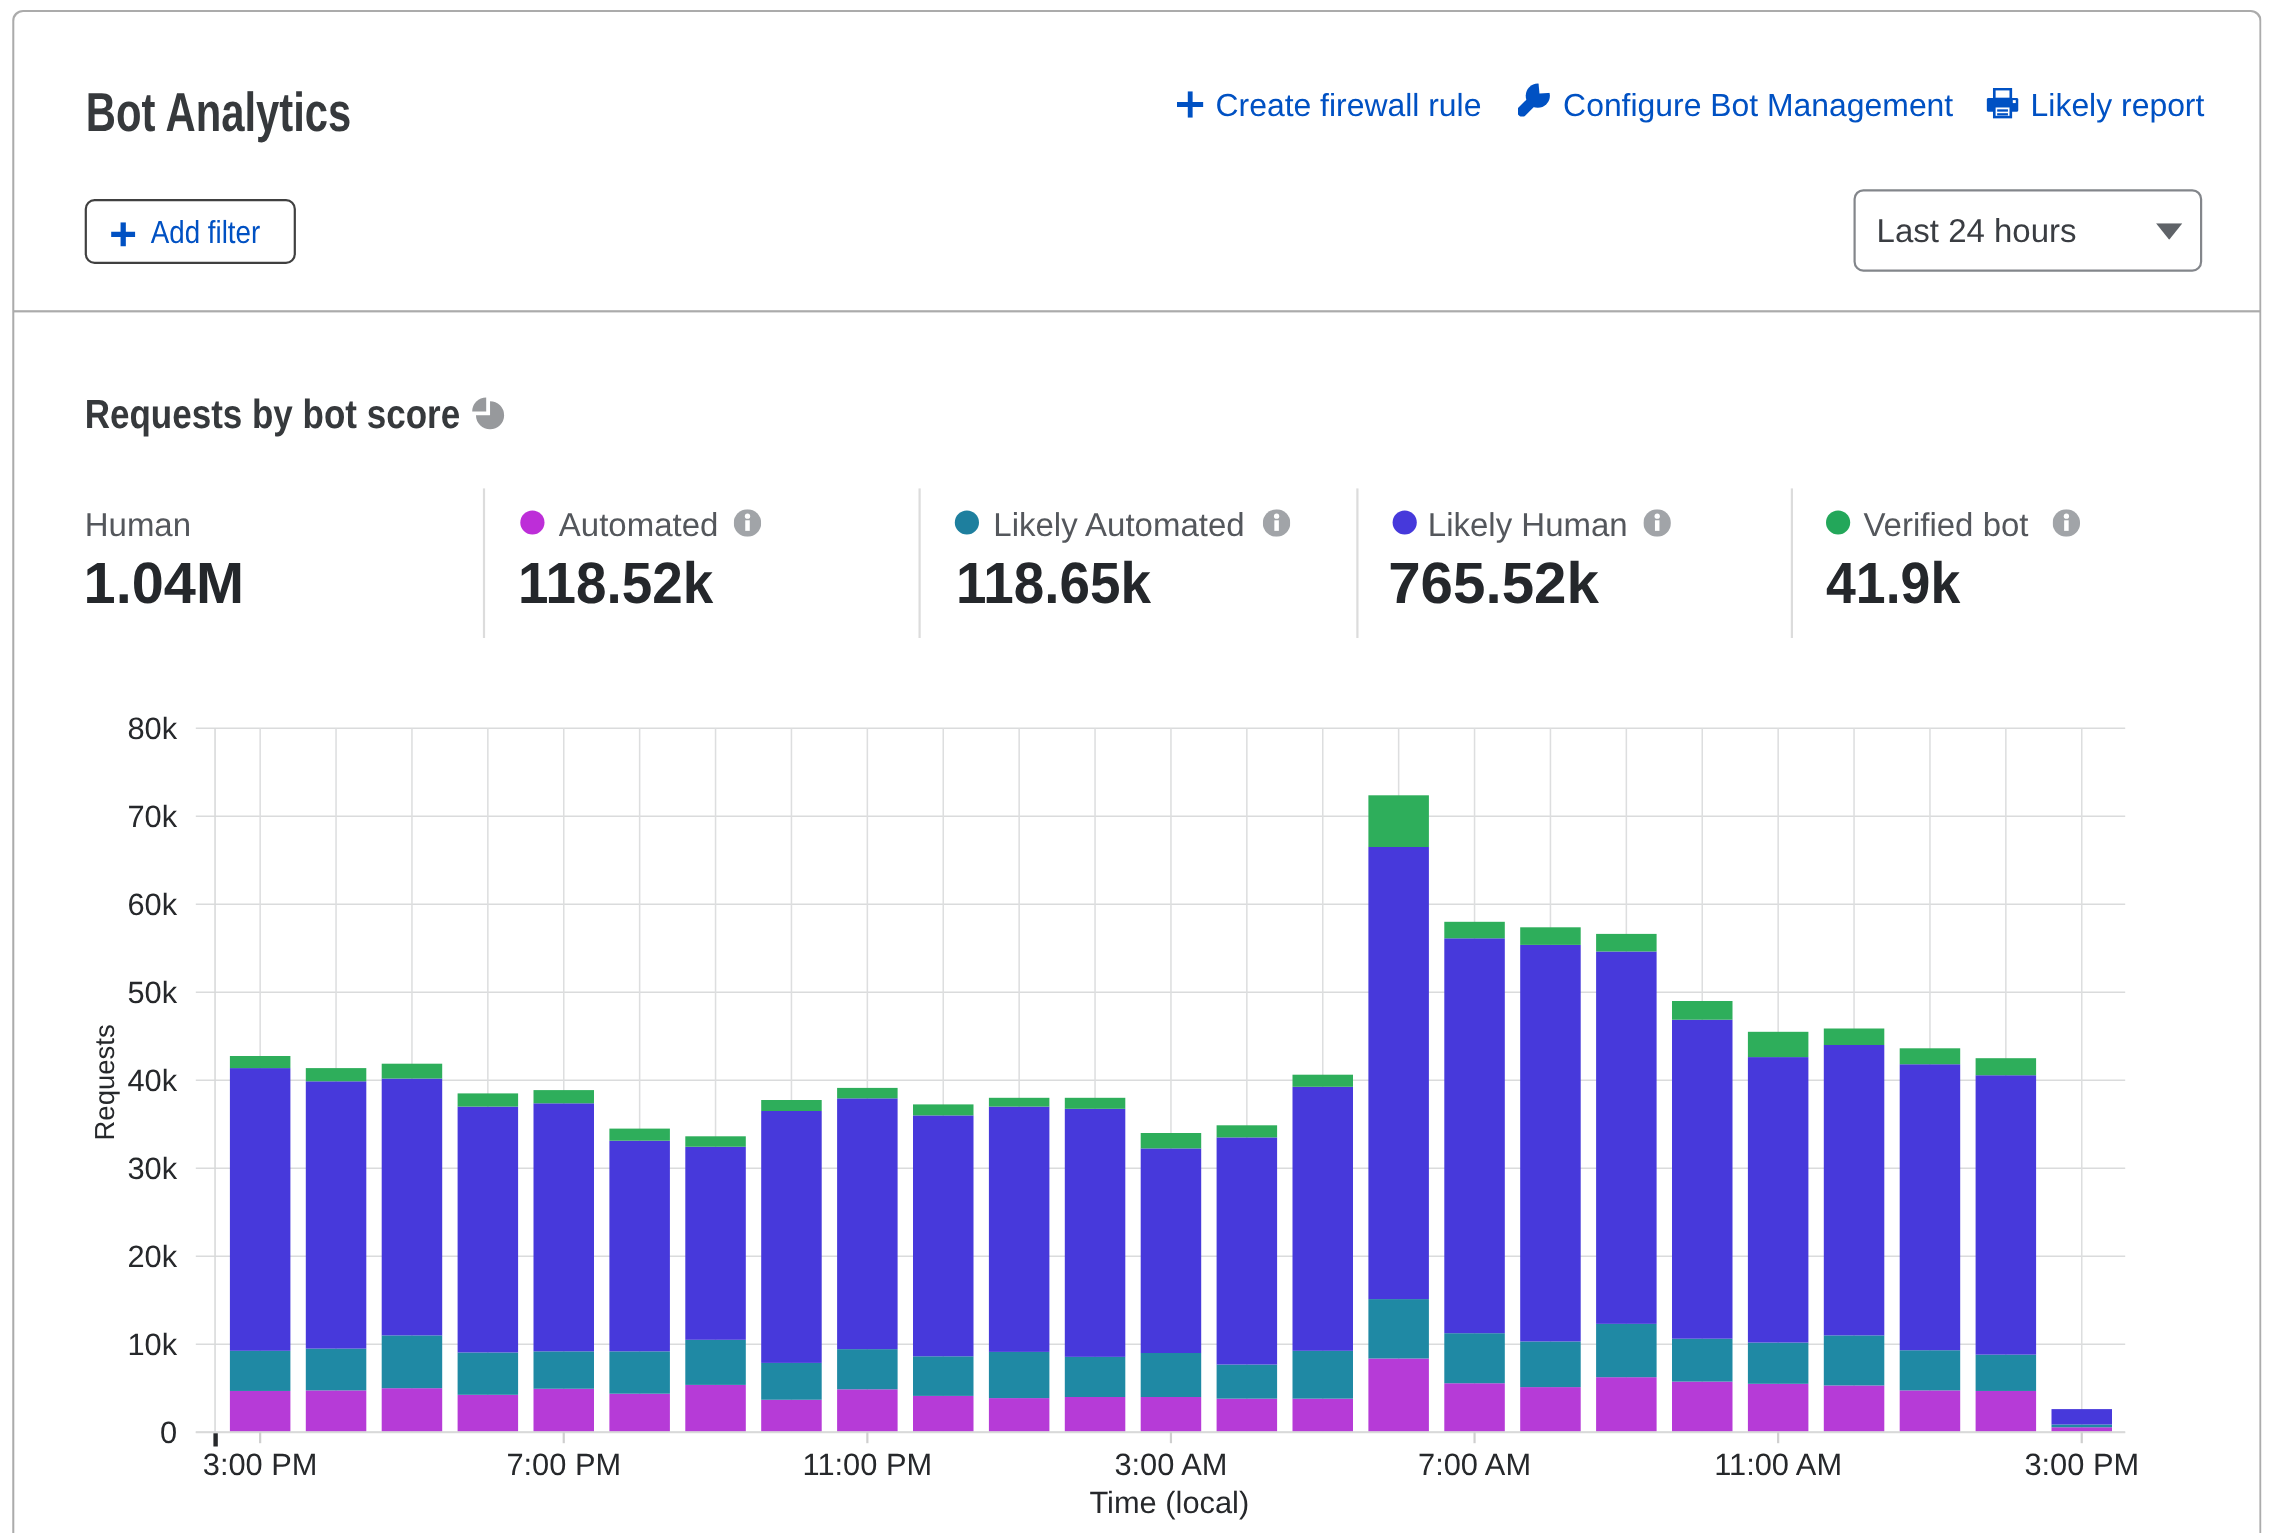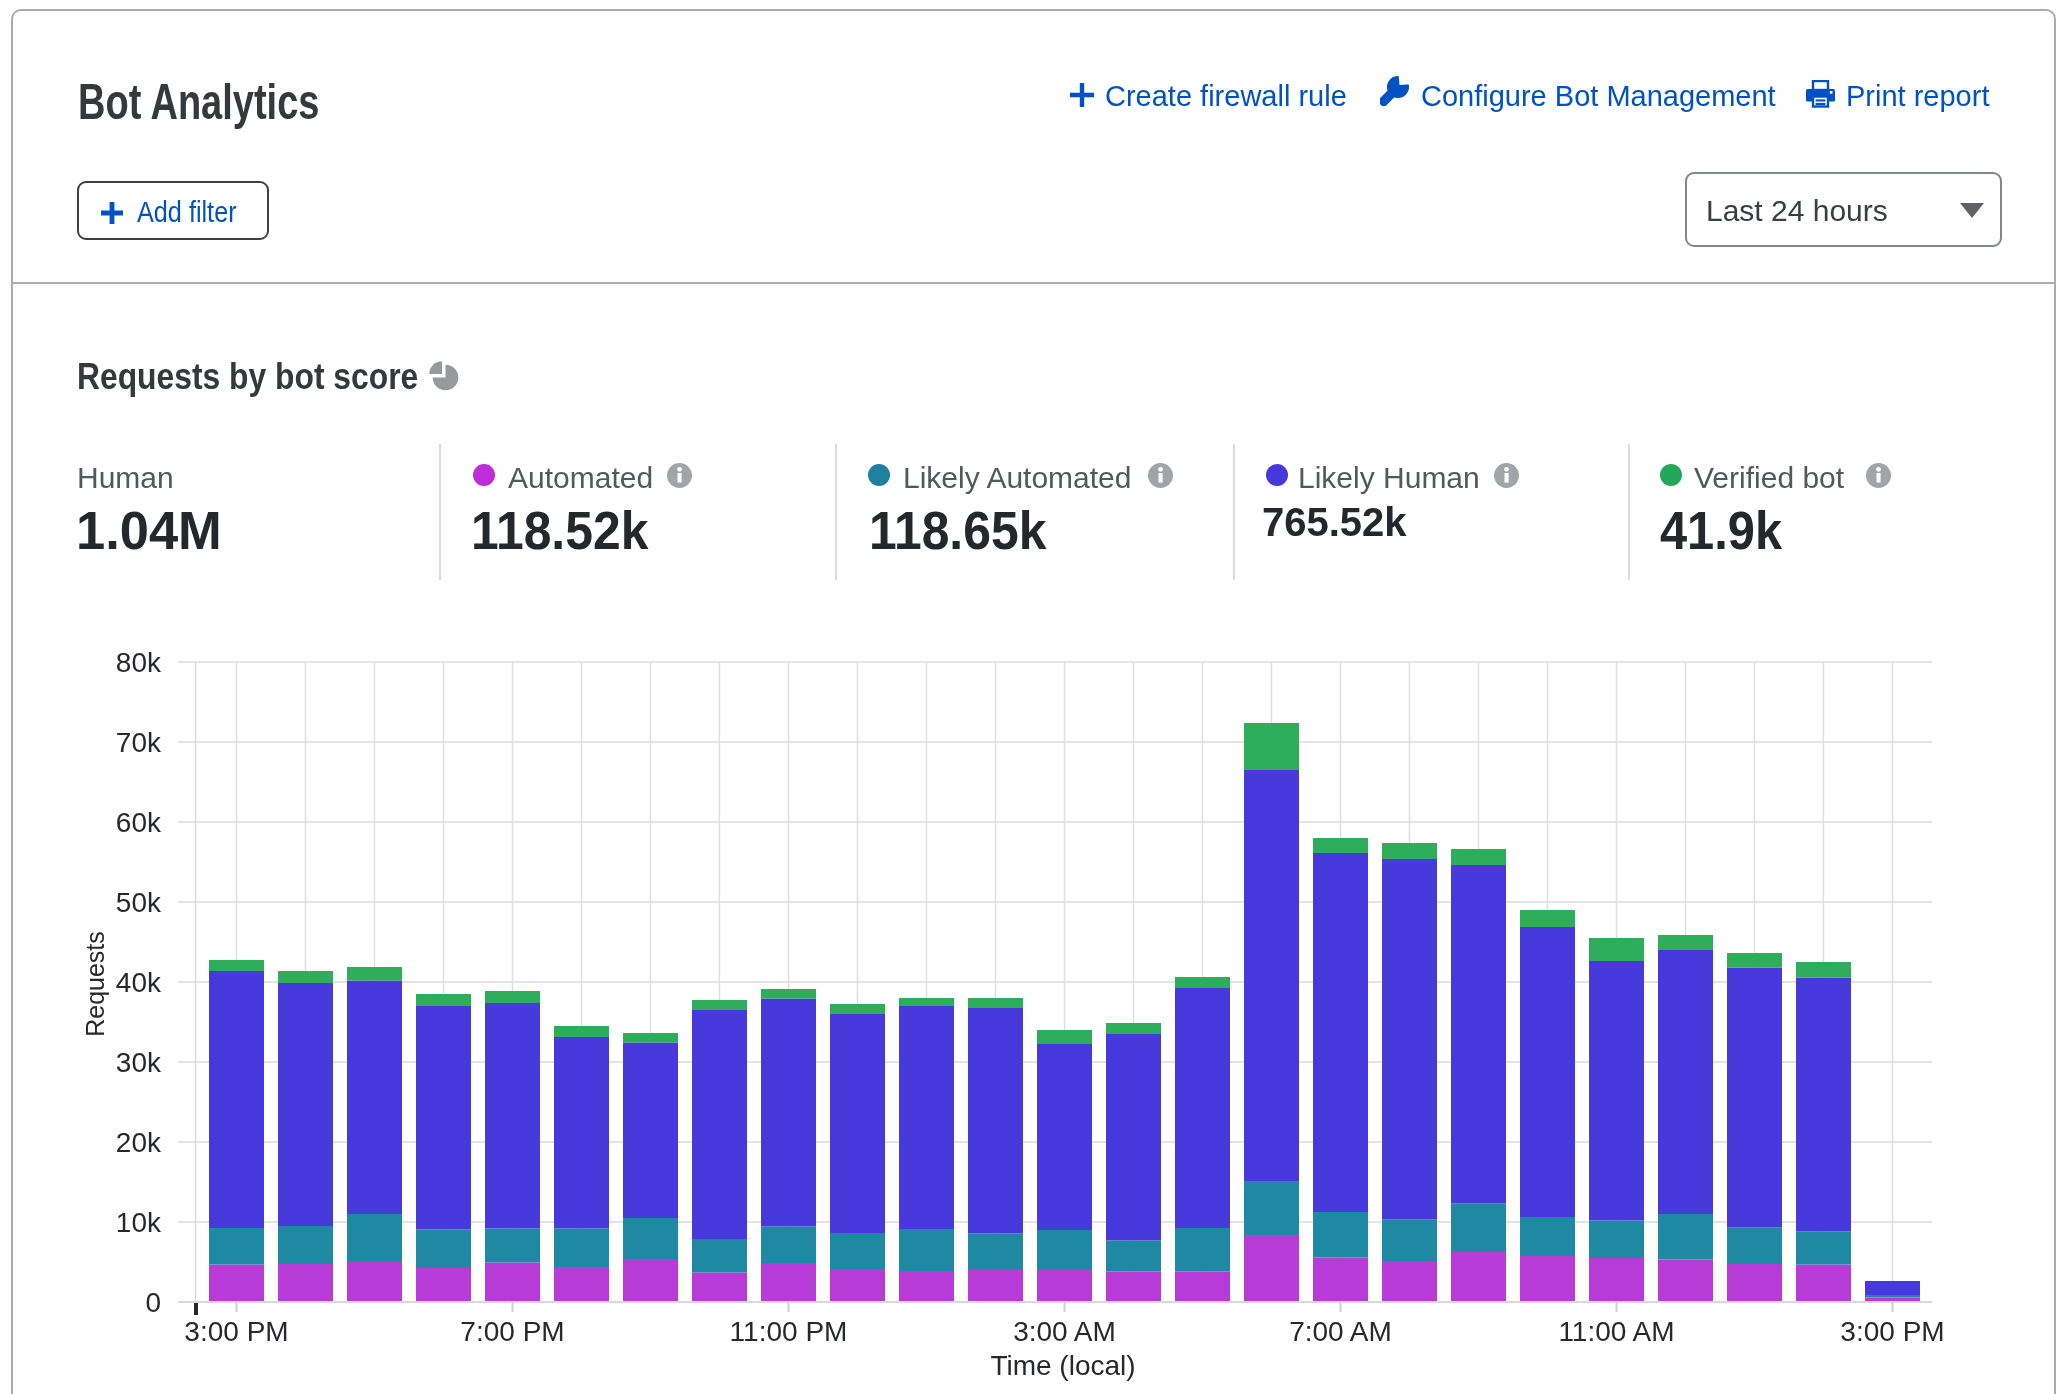--- a/index.html
+++ b/index.html
@@ -29,21 +29,21 @@
 </svg>
 <div class="abs blue" style="left:1421px; top:80px; font-size:29px;text-align:right;">Configure Bot Management</div>
 <svg class="abs" style="left:1806px; top:80px;" width="29" height="28" viewBox="0 0 29 28">
   <rect x="7" y="1" width="15" height="9" fill="#fff" stroke="#0051c3" stroke-width="2.4"></rect>
   <rect x="0" y="9" width="29" height="12.5" rx="1.5" fill="#0051c3"></rect>
   <rect x="23.8" y="11" width="2.7" height="2.7" fill="#fff"></rect>
   <rect x="7" y="16.5" width="15" height="10" fill="#fff" stroke="#0051c3" stroke-width="2.4"></rect>
   <rect x="9.6" y="19.4" width="9.8" height="2.1" fill="#0051c3"></rect>
   <rect x="9.6" y="22.9" width="9.8" height="2.1" fill="#0051c3"></rect>
 </svg>
-<div class="abs blue" style="left:1846px; top:80px; font-size:29px;">Print report</div>
+<div class="abs blue" style="left:1846px; top:80px; font-size:29px;">Likely report</div>
 
 <div class="abs" style="left:77px; top:181px; width:192px; height:59px; border:2px solid #404040; border-radius:9px;">
   <svg class="abs" style="left:22px; top:19px;" width="22" height="22" viewBox="0 0 22 22">
       <path d="M8.6 0 h4.8 v8.6 h8.6 v4.8 h-8.6 v8.6 h-4.8 v-8.6 h-8.6 v-4.8 h8.6 z" fill="#0051c3"></path>
     </svg>
   <span class="abs" style="left:58px; top:13px; font-size:29px; color:#0051c3; transform:scaleX(0.87); transform-origin:0 0;">Add filter</span>
 </div>
 
 <div class="abs" style="left:1685px; top:172px; width:317px; height:75px; border:2px solid #83868b; border-radius:9px;">
   <span class="abs" style="left:19px; top:20px; font-size:30px; color:#3a3d42;">Last 24 hours</span>
@@ -86,21 +86,21 @@
 </svg>
 <div class="abs" style="left:869px; top:500px; font-size:53px; font-weight:700; color:#24272b; transform:scaleX(0.94); transform-origin:0 0;">118.65k</div>
 
 <div class="abs" style="left:1266px; top:464px; width:22px; height:22px; border-radius:50%; background:#4639db;"></div>
 <div class="abs" style="left:1298px; top:461px; font-size:30px; color:#54575c;text-align:right;">Likely Human</div>
 <svg class="abs" style="left:1494px; top:463px;" width="25" height="25" viewBox="0 0 25 25">
   <circle cx="12.5" cy="12.5" r="12.5" fill="#a1a4a8"></circle>
   <rect x="10.5" y="10" width="4.1" height="9.6" fill="#fff"></rect>
   <circle cx="12.55" cy="6.3" r="2.4" fill="#fff"></circle>
 </svg>
-<div class="abs" style="left:1262px; top:500px; font-size:40px; font-weight:700; color:#24272b;text-align:center;">765.52k</div>
+<div class="abs" style="left:1262px; top:500px; font-size:53px; font-weight:700; color:#24272b;text-align:center;">765.52k</div>
 
 <div class="abs" style="left:1660px; top:464px; width:22px; height:22px; border-radius:50%; background:#23a75a;"></div>
 <div class="abs" style="left:1694px; top:461px; font-size:30px; color:#54575c;">Verified bot</div>
 <svg class="abs" style="left:1866px; top:463px;" width="25" height="25" viewBox="0 0 25 25">
   <circle cx="12.5" cy="12.5" r="12.5" fill="#a1a4a8"></circle>
   <rect x="10.5" y="10" width="4.1" height="9.6" fill="#fff"></rect>
   <circle cx="12.55" cy="6.3" r="2.4" fill="#fff"></circle>
 </svg>
 <div class="abs" style="left:1660px; top:500px; font-size:53px; font-weight:700; color:#24272b; transform:scaleX(0.92); transform-origin:0 0;">41.9k</div>
 <svg class="abs" style="left:0; top:600px;" width="2070" height="794" viewBox="0 600 2070 794">

